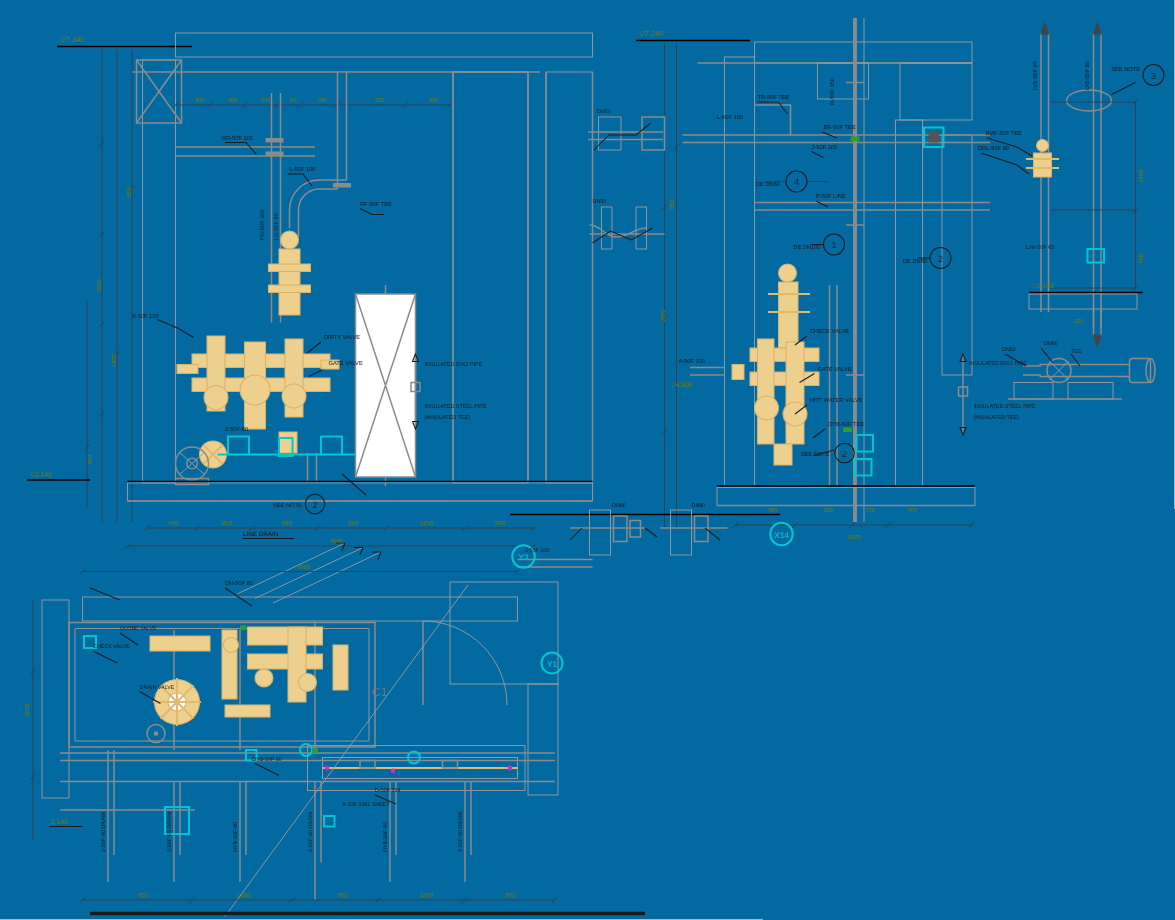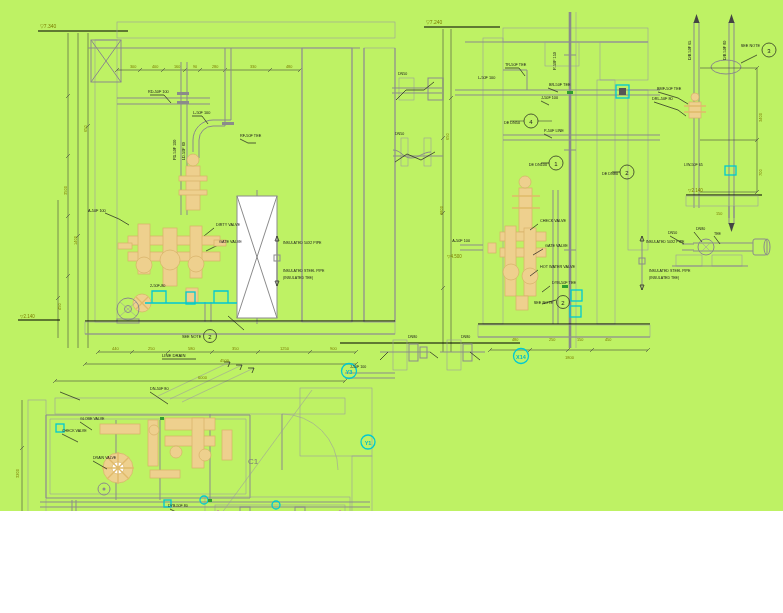--- a/index.html
+++ b/index.html
@@ -1,16 +1,16 @@
 <!DOCTYPE html>
 <html><head>
 <meta charset="utf-8">
 <style>
   html,body{margin:0;padding:0;background:#fff;}
-  .stage{position:relative;width:783px;height:511px;background:#bef264;overflow:hidden;
+  .stage{position:relative;width:783px;height:613px;background:#0369a1;overflow:hidden;
          font-family:"Liberation Sans",sans-serif;}
   svg text{font-family:"Liberation Sans","DejaVu Sans",sans-serif;}
   .k{stroke:#1c1c1c;stroke-width:.7;fill:none}
   .kb{stroke:#000;stroke-width:1.1;fill:none}
   .d{stroke:#3a3a3a;stroke-width:.55;fill:none}
   .g{stroke:#8b8b8b;stroke-width:1;fill:none}
   .g2{stroke:#8b8b8b;stroke-width:2.6;fill:none}
   .gt{stroke:#9d9d9d;stroke-width:.6;fill:none}
   .tan{fill:#eed08e;stroke:#d7b269;stroke-width:.7}
   .tanl{stroke:#e0ba6a;stroke-width:1.4;fill:none}

